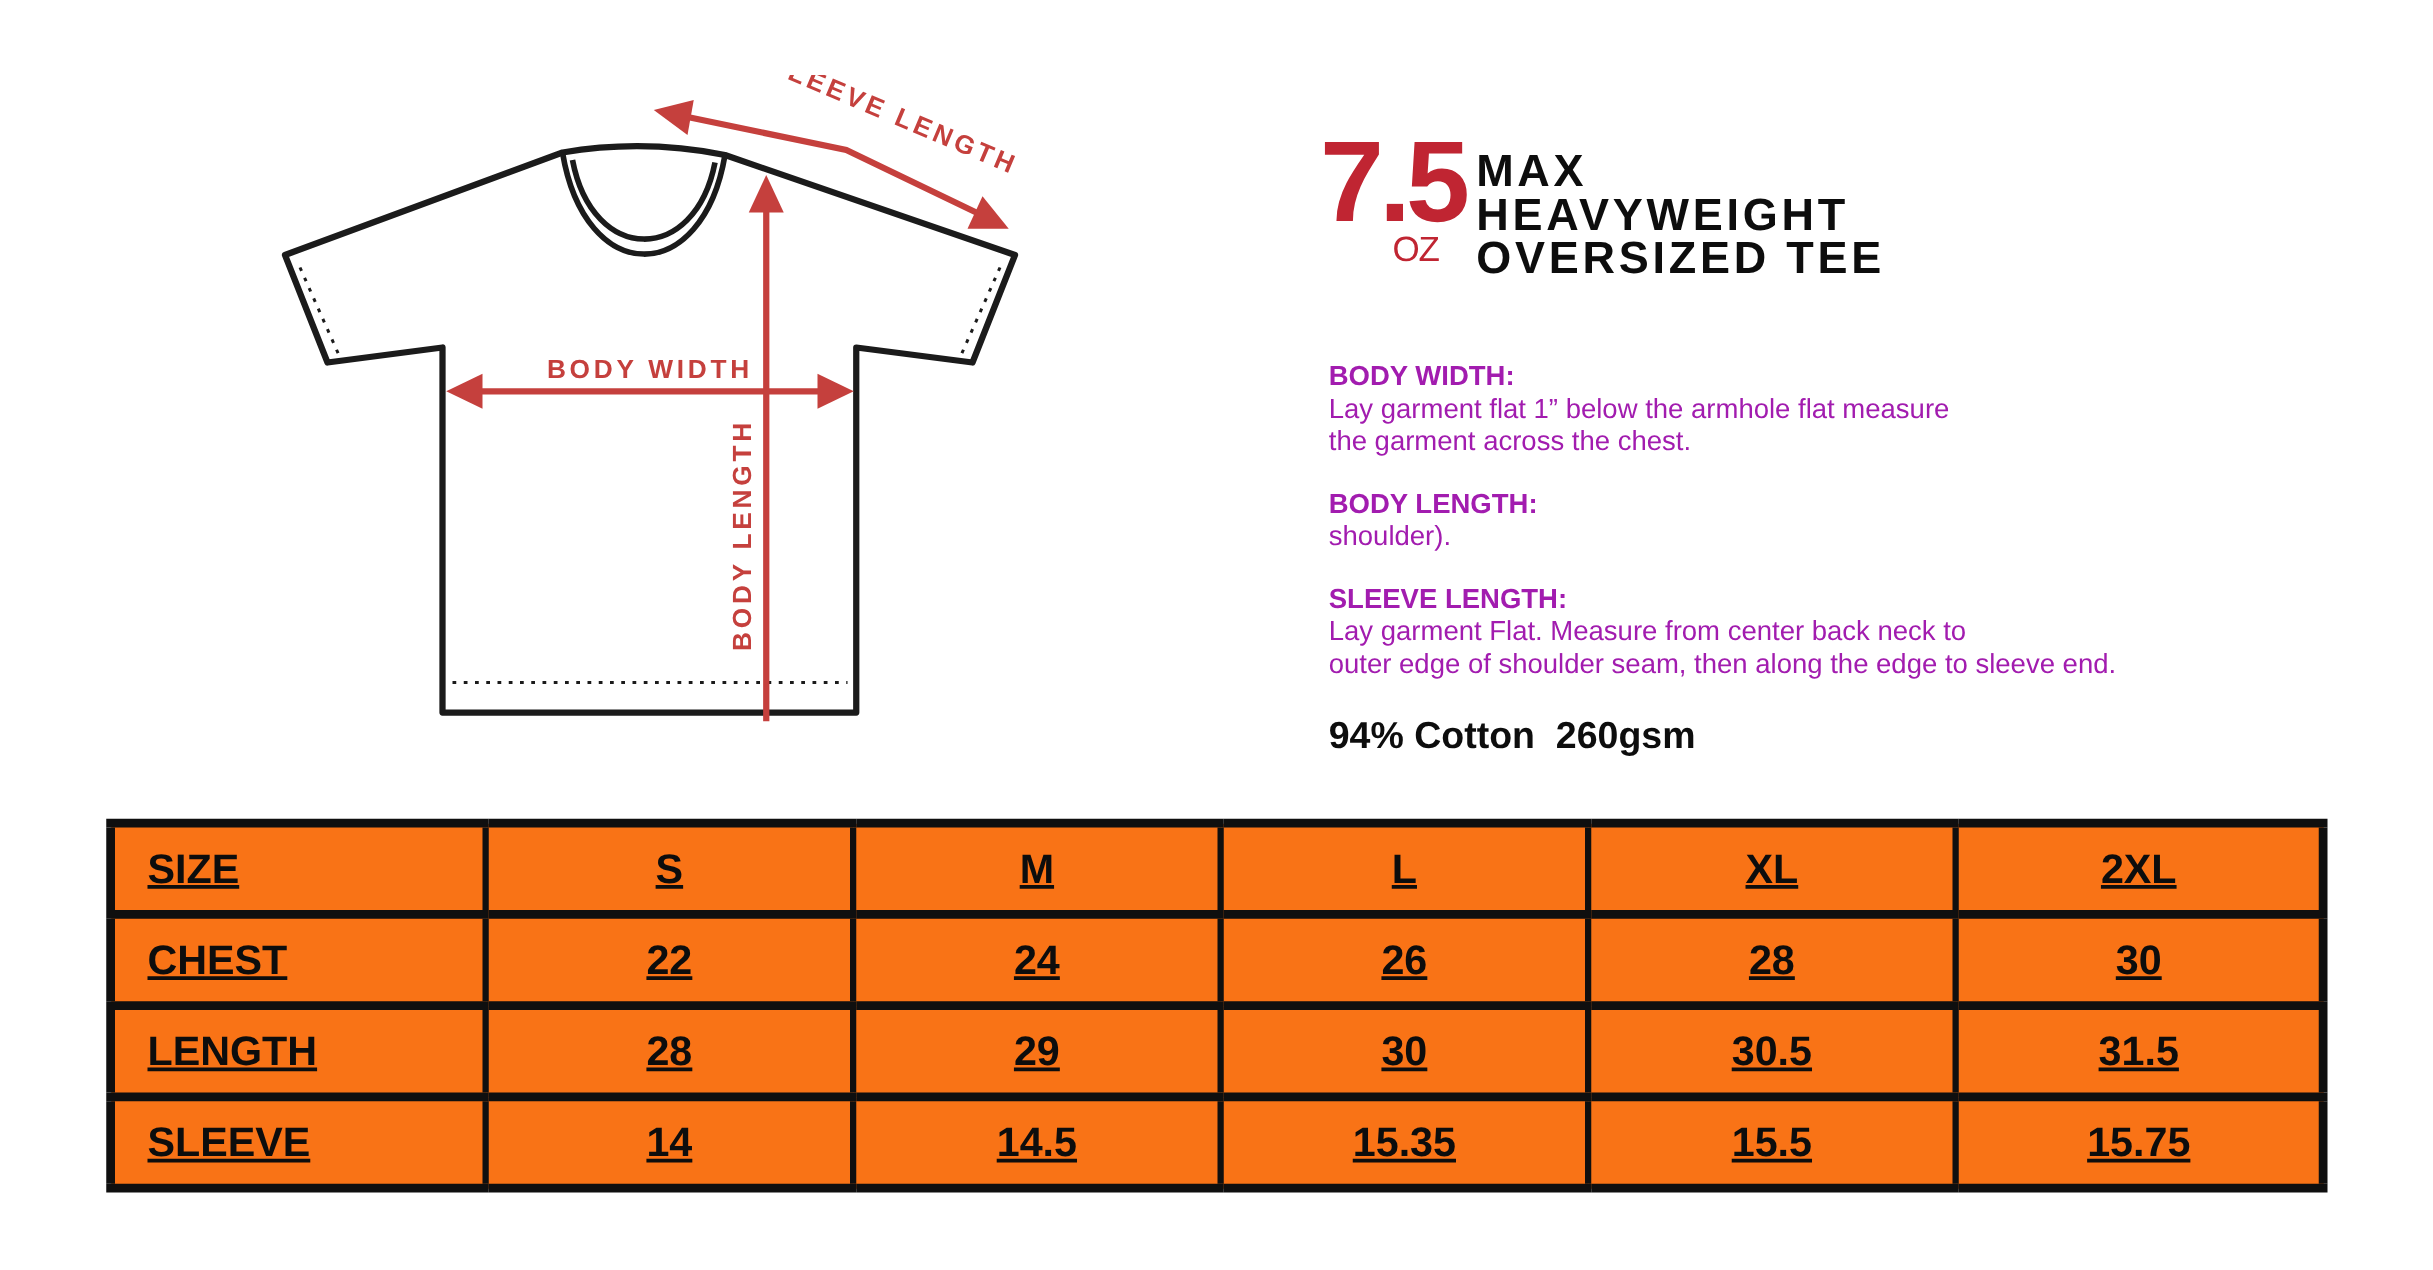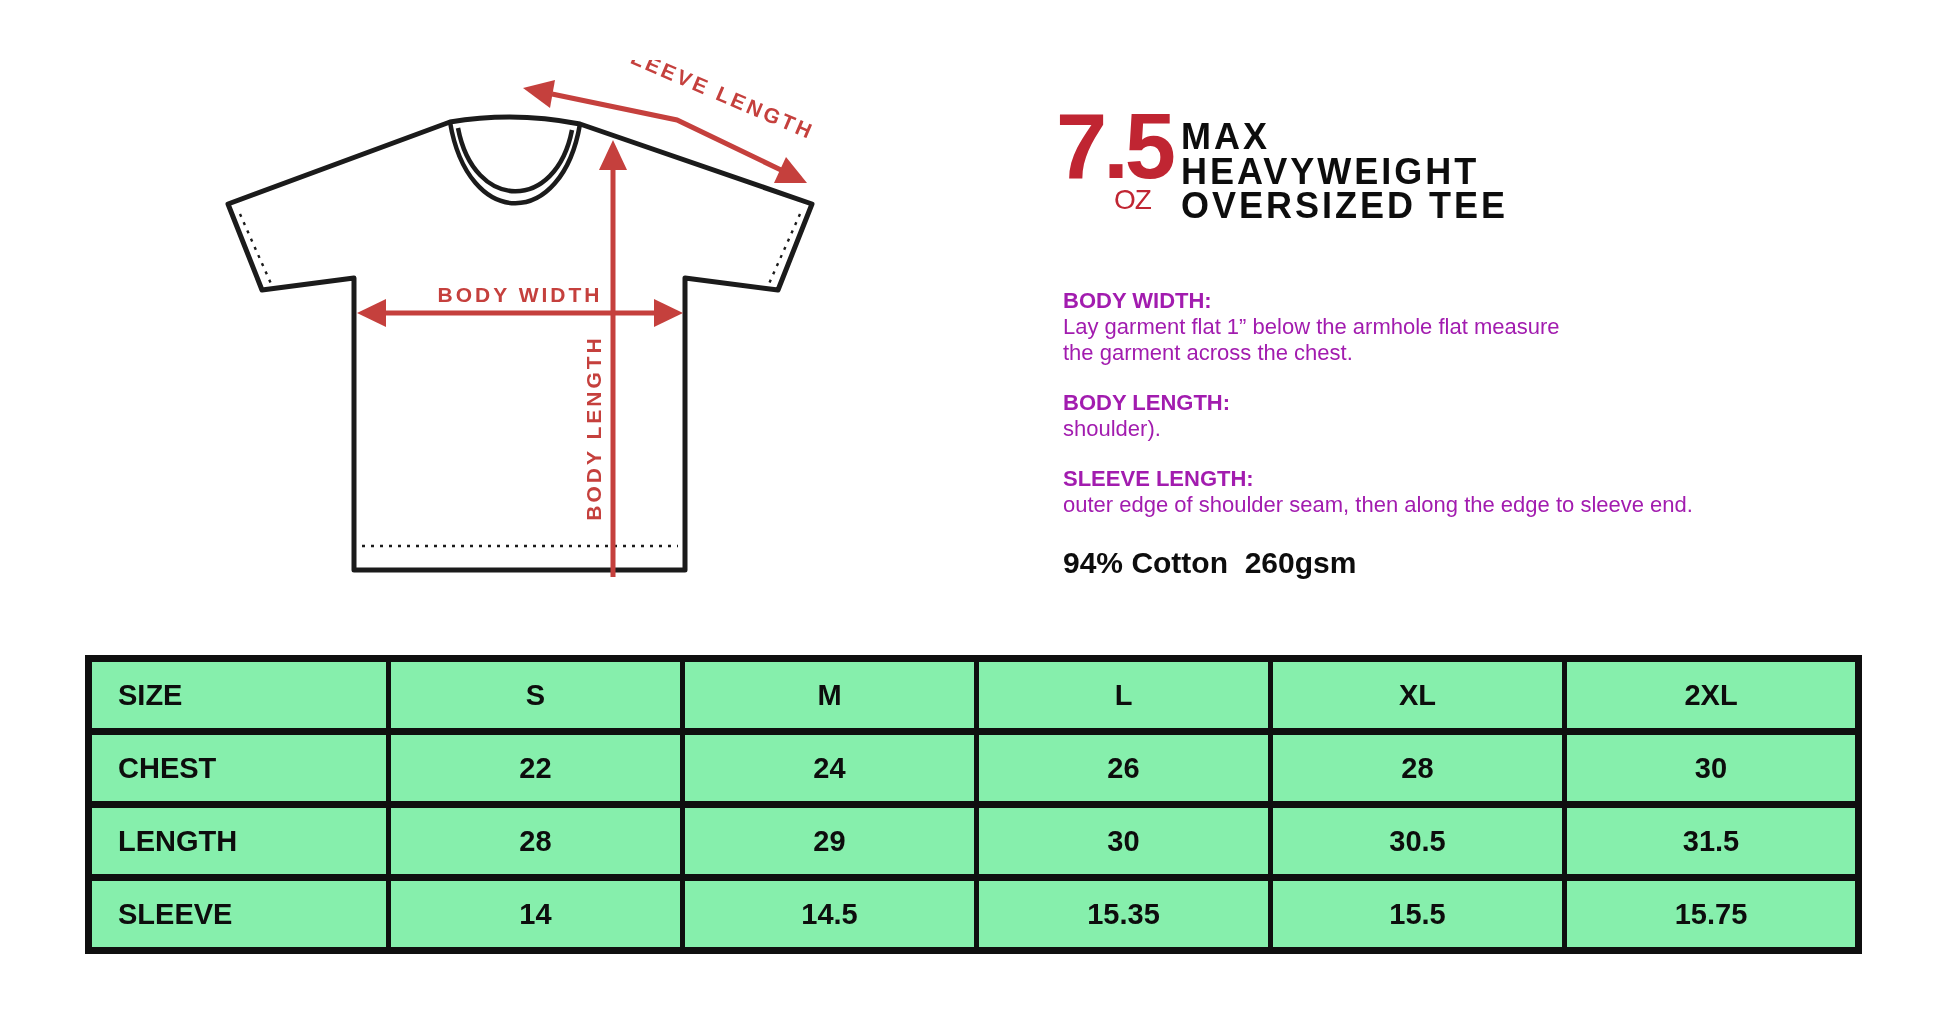--- a/index.html
+++ b/index.html
@@ -68,23 +68,23 @@
     table-layout:fixed;
     border:7px solid #0f0f0f;
   }
   .size-table col.c-first{width:300px;}
   .size-table th,.size-table td{
     border-top:7px solid #0f0f0f;
     border-bottom:7px solid #0f0f0f;
     border-left:5px solid #0f0f0f;
     border-right:5px solid #0f0f0f;
     height:73px;
-    font-size:29px;font-weight:bold;color:#0d0d0d;
+    font-size:33px;font-weight:bold;color:#0d0d0d;
     text-align:center;vertical-align:middle;
-    background:#86efac;padding:0;
+    background:#f97316;padding:0;text-decoration:underline;
   }
   .size-table th:first-child,.size-table td:first-child{
     text-align:left;padding-left:26px;
   }
 </style>
 </head>
 <body>
 
 <div class="page">
 
@@ -133,20 +133,21 @@
       <p class="gtitle">BODY WIDTH:</p>
       <p>Lay garment flat 1” below the armhole flat measure</p>
       <p>the garment across the chest.</p>
     </div>
     <div class="guide-section">
       <p class="gtitle">BODY LENGTH:</p>
       <p>shoulder).</p>
     </div>
     <div class="guide-section">
       <p class="gtitle">SLEEVE LENGTH:</p>
+      <p>Lay garment Flat. Measure from center back neck to</p>
       <p>outer edge of shoulder seam, then along the edge to sleeve end.</p>
     </div>
     <p class="fabric-note">94% Cotton  260gsm</p>
   </div>
 
   <table class="size-table">
     <colgroup>
       <col class="c-first">
         <col>
         <col>

